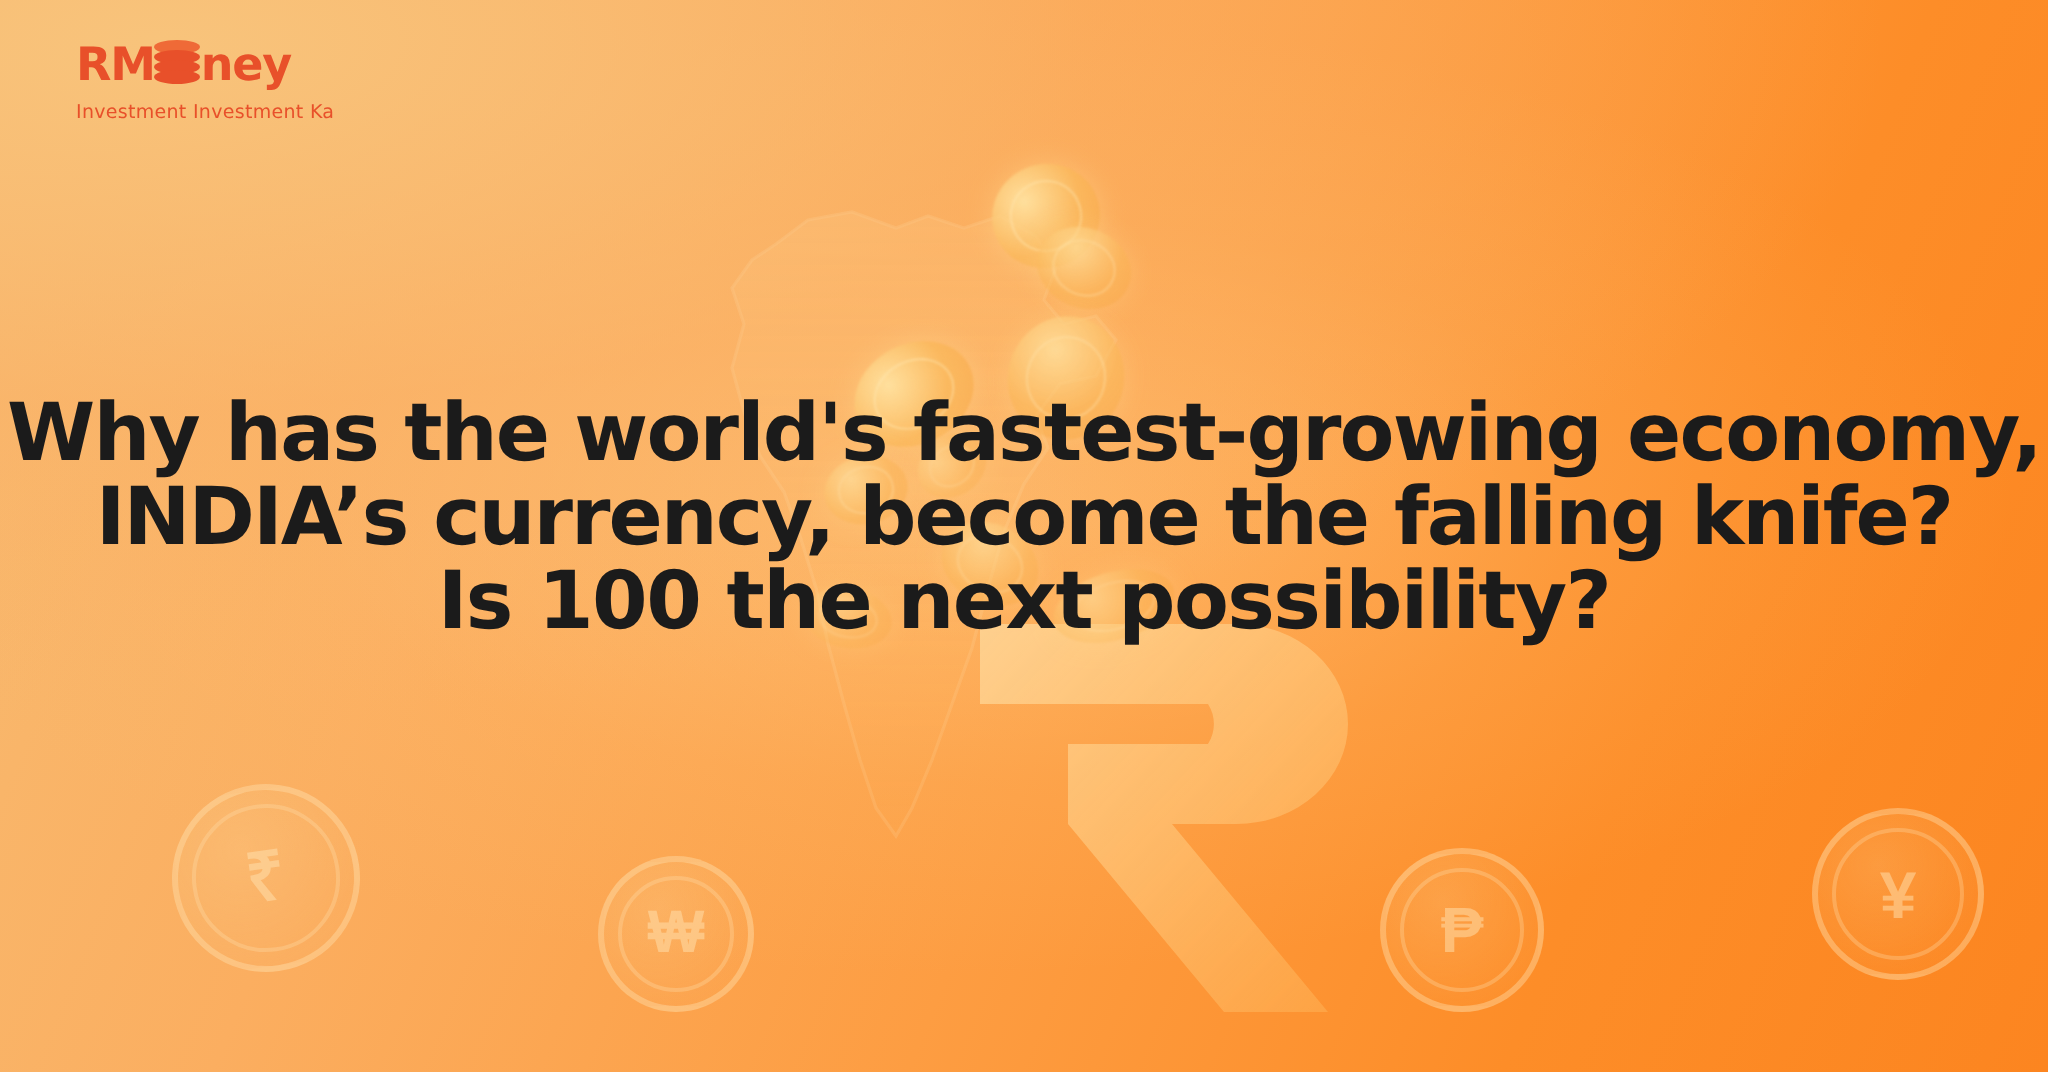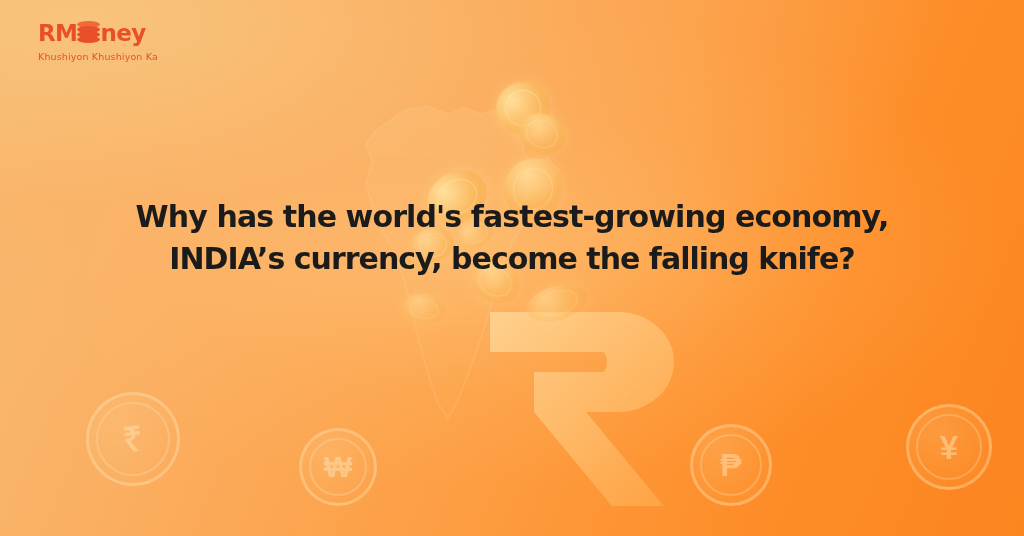--- a/index.html
+++ b/index.html
@@ -139,21 +139,21 @@
 
   
   .headline {
     position: absolute;
     left: 0;
     top: 196px;
     width: 1024px;
     text-align: center;
     font-family: "DejaVu Sans", sans-serif;
     font-weight: 700;
-    font-size: 30px;
+    font-size: 40px;
     line-height: 42px;
     letter-spacing: -0.9px;
     color: #1b1b1b;
     pointer-events: none;
   }
   .headline .ln { display: block; white-space: nowrap; }
   .headline .ln2 { letter-spacing: -1.0px; }
   .headline .ln3 { letter-spacing: -0.8px; }
 </style>
 </head>
@@ -221,21 +221,22 @@
 
   <div class="bcoin" style="left:906px; top:404px; width:80px; height:80px; font-size:33px;">
     <span class="ring-in"></span>
     <span class="sym">¥</span>
   </div>
 
   <div class="logo">
     <div class="logo-word">
       <span class="seg-a">RM</span><span class="coinstack"><i></i><i></i><i></i><i></i></span><span class="seg-b">ney</span>
     </div>
-    <div class="logo-tag">Khushiyon Khushiyon Ka</div>
+    <div class="logo-tag">Investment Investment Ka</div>
   </div>
 
   <div class="headline">
     <span class="ln ln1">Why has the world's fastest-growing economy,</span>
     <span class="ln ln2">INDIA’s currency, become the falling knife?</span>
+    <span class="ln ln3">Is 100 the next possibility?</span>
   </div>
 
 </div>
 
 </body></html>

